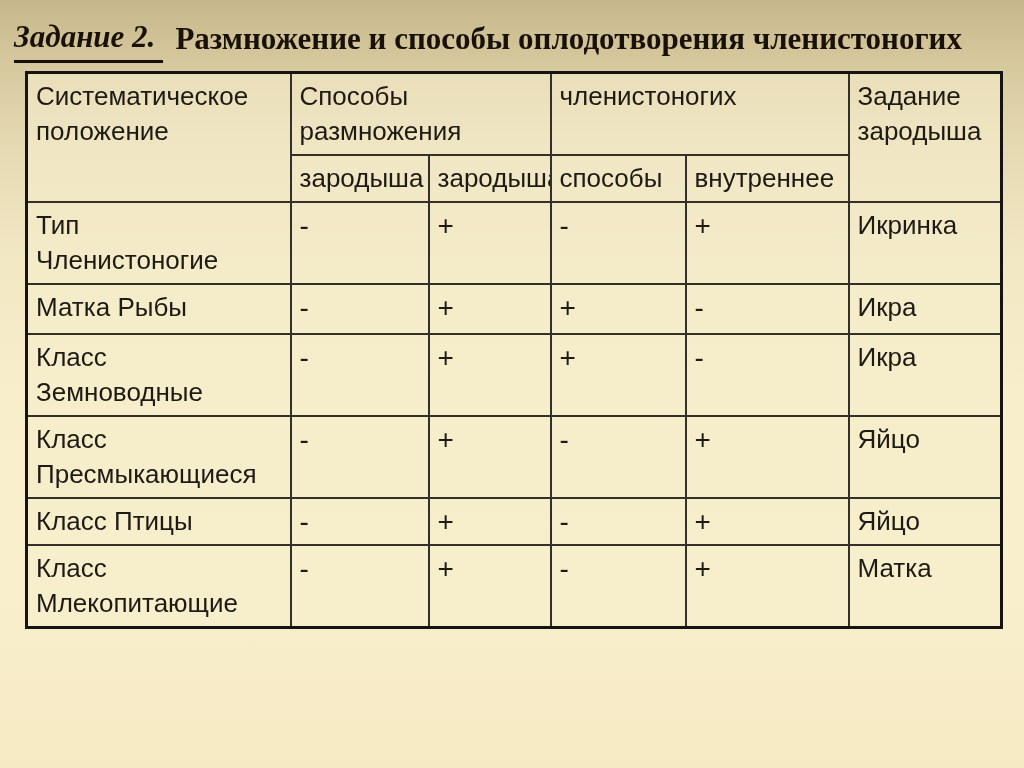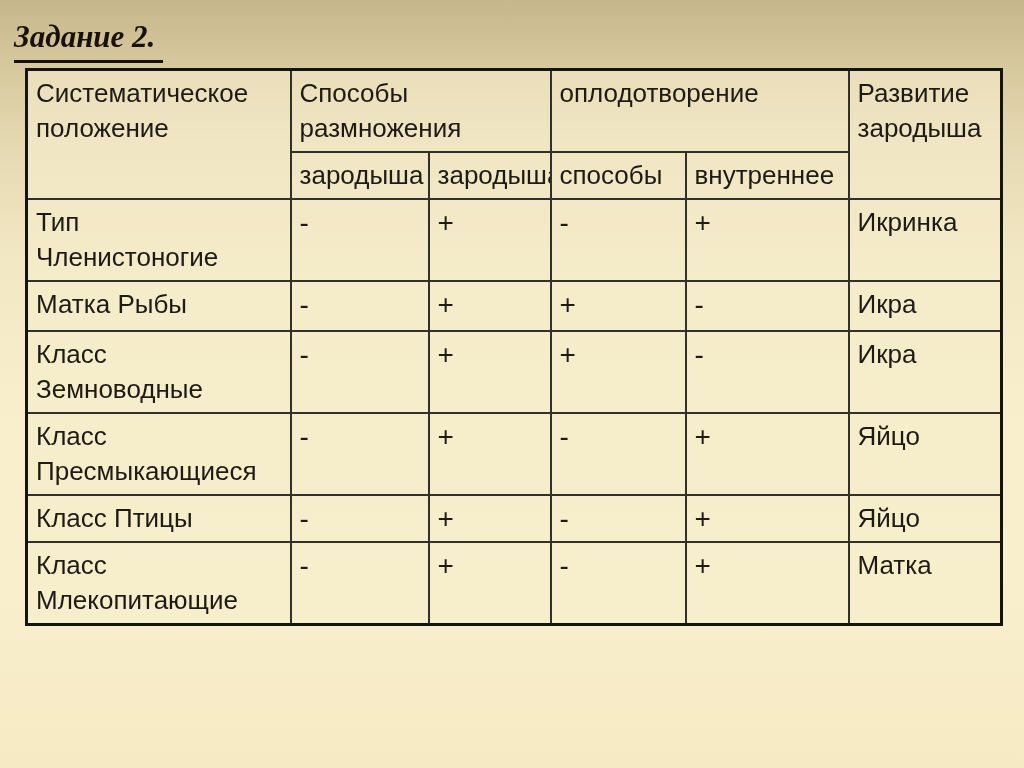--- a/index.html
+++ b/index.html
@@ -88,40 +88,41 @@
   }
 </style>
 </head>
 <body>
 
 <div class="slide">
 
   <div class="title-row">
     <span class="title-prefix">Задание 2.</span>
     <span class="title-text">
+      <span class="title-line">Размножение и способы оплодотворения членистоногих</span>
     </span>
   </div>
 
   <table class="grid">
     <colgroup>
       <col class="c-system">
       <col class="c-asexual">
       <col class="c-sexual">
       <col class="c-external">
       <col class="c-internal">
       <col class="c-development">
     </colgroup>
     <thead>
       <tr class="hrow-1">
         <th rowspan="2">Систематическое
 положение</th>
         <th colspan="2">Способы
 размножения</th>
-        <th colspan="2">оплодотворение</th>
-        <th rowspan="2">Развитие
+        <th colspan="2">членистоногих</th>
+        <th rowspan="2">Задание
 зародыша</th>
       </tr>
       <tr class="hrow-2">
         <th>зародыша</th>
         <th>зародыша</th>
         <th>способы</th>
         <th>внутреннее</th>
       </tr>
     </thead>
     <tbody>

